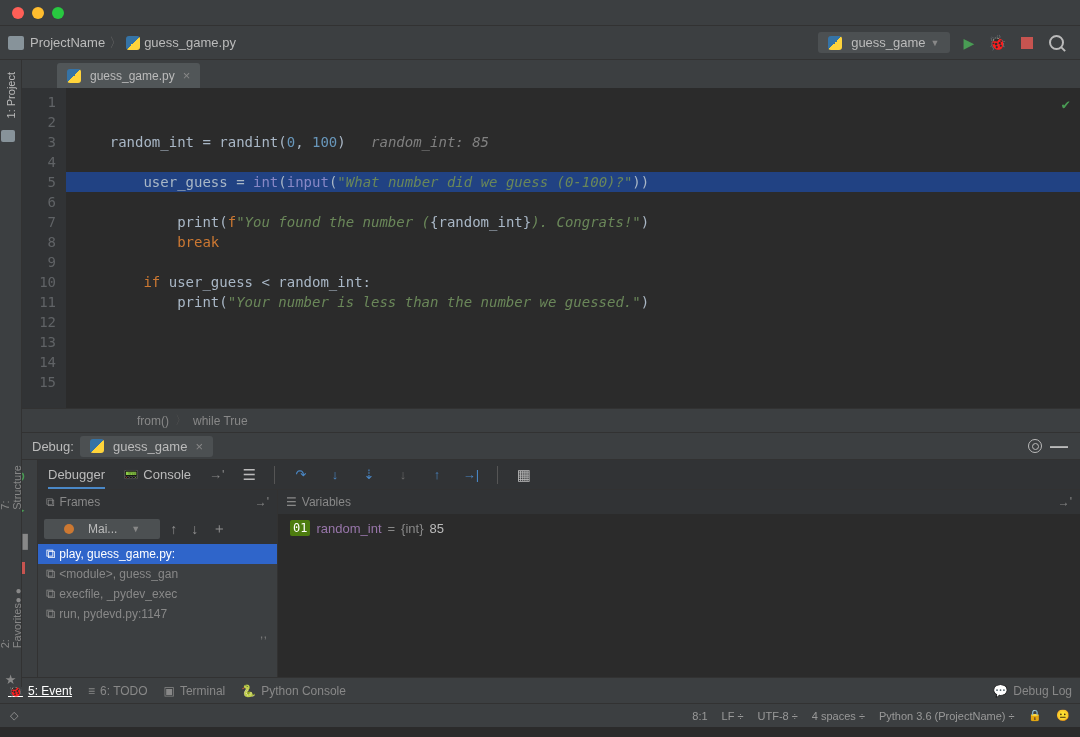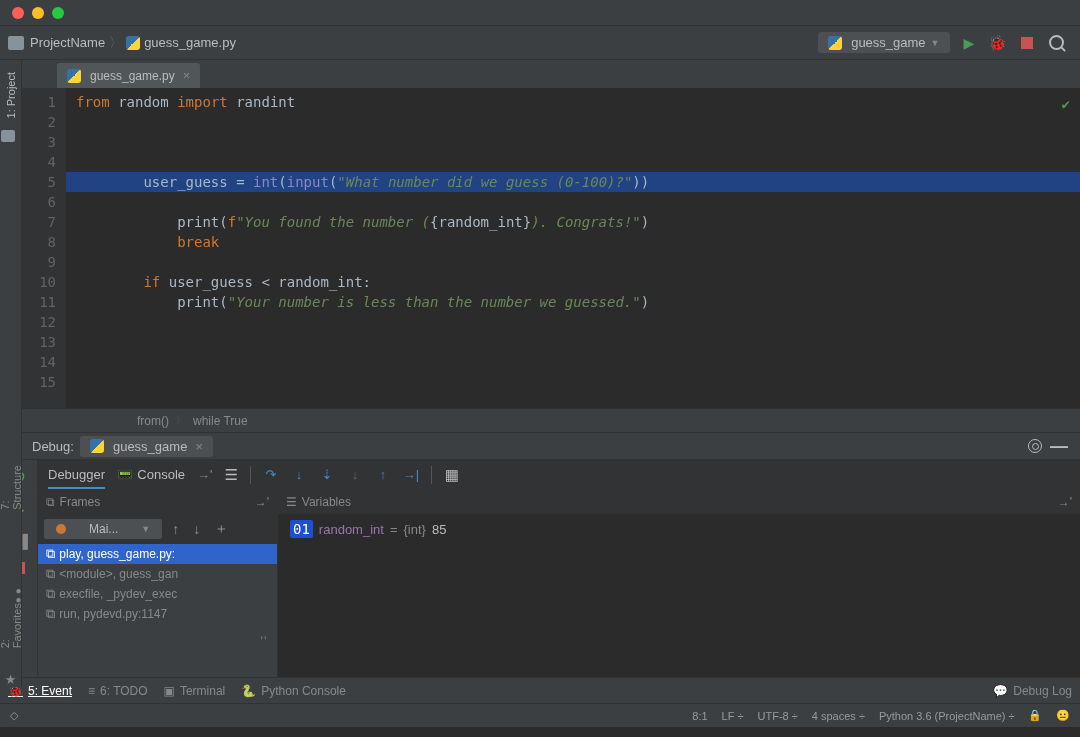--- a/index.html
+++ b/index.html
@@ -45,40 +45,40 @@
     .gear:before{content:'';position:absolute;inset:2.5px;border:1px solid #bbb;border-radius:50%}
     .minus{color:#bbb;font-size:18px;font-weight:bold;margin-right:4px}
     .debug-body{flex:1;display:flex}
     .d-lbar{width:38px;background:#3c3f41;border-right:1px solid #323232;display:flex;flex-direction:column;align-items:center;padding-top:6px;gap:12px}
     .d-ico{font-size:16px;color:#bbb}
     .ic-resume{color:#499c54}
     .ic-pause{color:#888}
     .ic-stop{width:12px;height:12px;background:#c75450}
     .ic-double{position:relative;color:#888;line-height:9px;font-size:10px}
     .d-main{flex:1;display:flex;flex-direction:column}
-    .d-toolbar{height:30px;background:#313335;display:flex;align-items:center;padding:0 10px;gap:12px;border-bottom:1px solid #323232;color:#bbb}
+    .d-toolbar{height:30px;background:#313335;display:flex;align-items:center;padding:0 10px;gap:18px;border-bottom:1px solid #323232;color:#bbb}
     .dtab{color:#bbb;display:flex;align-items:center;gap:4px}
     .dtab.active{border-bottom:2px solid #4a88c7;padding-bottom:5px;margin-bottom:-6px}
     .step-ico{width:16px;height:16px;display:inline-flex;align-items:center;justify-content:center;color:#4a88c7;font-size:13px}
     .step-ico.muted{color:#6b6b6b}
     .vsep{width:1px;height:18px;background:#555}
     .d-panes{flex:1;display:flex}
     .frames-pane{width:240px;display:flex;flex-direction:column;border-right:1px solid #323232}
     .pane-hdr{height:24px;background:#313335;display:flex;align-items:center;padding:0 8px;color:#888;font-size:12px;gap:5px}
     .frames-tb{height:30px;background:#313335;display:flex;align-items:center;padding:0 6px;gap:6px}
-    .thread-sel{background:#4c5052;padding:3px 12px;display:flex;align-items:center;gap:23px;color:#bbb;font-size:12px;border-radius:2px}
+    .thread-sel{background:#4c5052;padding:3px 20px;display:flex;align-items:center;gap:14px;color:#bbb;font-size:12px;border-radius:2px}
     .orange-dot{width:10px;height:10px;background:#cc7832;border-radius:50%}
     .tb-btn{color:#909090;padding:2px 4px;font-size:14px}
     .frame-list{flex:1;background:#3c3f41;overflow:hidden}
     .frame{padding:2px 8px;font-size:12px;color:#888;display:flex;align-items:center;gap:4px}
     .frame.sel{background:#2f65ca;color:#fff}
     .frame-ico{font-family:monospace;font-size:13px}
     .vars-pane{flex:1;display:flex;flex-direction:column}
     .var-line{padding:6px 12px;display:flex;align-items:center;gap:6px}
-    .var-badge{background:#1d4ed8;color:#fff;font-size:14px;padding:1px 3px;border-radius:2px;font-family:monospace}
+    .var-badge{background:#4d7c0f;color:#fff;font-size:12px;padding:1px 3px;border-radius:2px;font-family:monospace}
     .var-name{color:#9876aa}
     .var-val{color:#bbb}
     .bottom-tabs{height:26px;background:#3c3f41;display:flex;align-items:center;padding:0 8px;border-top:1px solid #323232;gap:16px;font-size:12px;color:#888}
     .btab{display:flex;align-items:center;gap:5px}
     .btab.active{color:#fff;text-decoration:underline}
     .status{height:24px;background:#3c3f41;display:flex;align-items:center;padding:0 10px;border-top:1px solid #323232;font-size:11px;color:#999;justify-content:flex-end;gap:14px}
     .status-l{margin-right:auto}
     .lbar2{width:22px;background:#3c3f41;display:flex;flex-direction:column;align-items:center;border-right:1px solid #323232;padding-top:30px;gap:8px}
   </style>
 </head>
@@ -136,23 +136,23 @@
         <div class="ln" style="position:relative">8</div>
         <div class="ln">9</div>
           <div class="ln">10</div>
           <div class="ln">11</div>
           <div class="ln">12</div>
           <div class="ln">13</div>
           <div class="ln">14</div>
           <div class="ln">15</div>
       </div>
       <div class="code-col">
-        <div class="cl"><span class="kw">from</span> <span>random</span> <span class="kw">import</span> <span>randint</span></div>
-        <div class="cl"></div>
-        <div class="cl"></div>
+        <div class="cl"></div>
+        <div class="cl"></div>
+        <div class="cl"><span>    random_int = randint(</span><span class="num">0</span><span>, </span><span class="num">100</span><span>)</span><span class="cmt">   random_int: 85</span></div>
         <div class="cl"></div>
         <div class="cl hl-line"><span>        user_guess = </span><span class="bi">int</span><span>(</span><span class="bi">input</span><span>(</span><span class="str">"What number did we guess (0-100)?"</span><span>))</span></div>
         <div class="cl"></div>
         <div class="cl"><span>            print(</span><span class="kw">f</span><span class="str">"You found the number (</span><span>{random_int}</span><span class="str">). Congrats!"</span><span>)</span></div>
         <div class="cl"><span>            </span><span class="kw">break</span></div>
         <div class="cl"></div>
         <div class="cl"><span class="kw">        if </span><span>user_guess &lt; random_int:</span></div>
         <div class="cl"><span>            print(</span><span class="str">"Your number is less than the number we guessed."</span><span>)</span></div>
       </div>
     </div>

